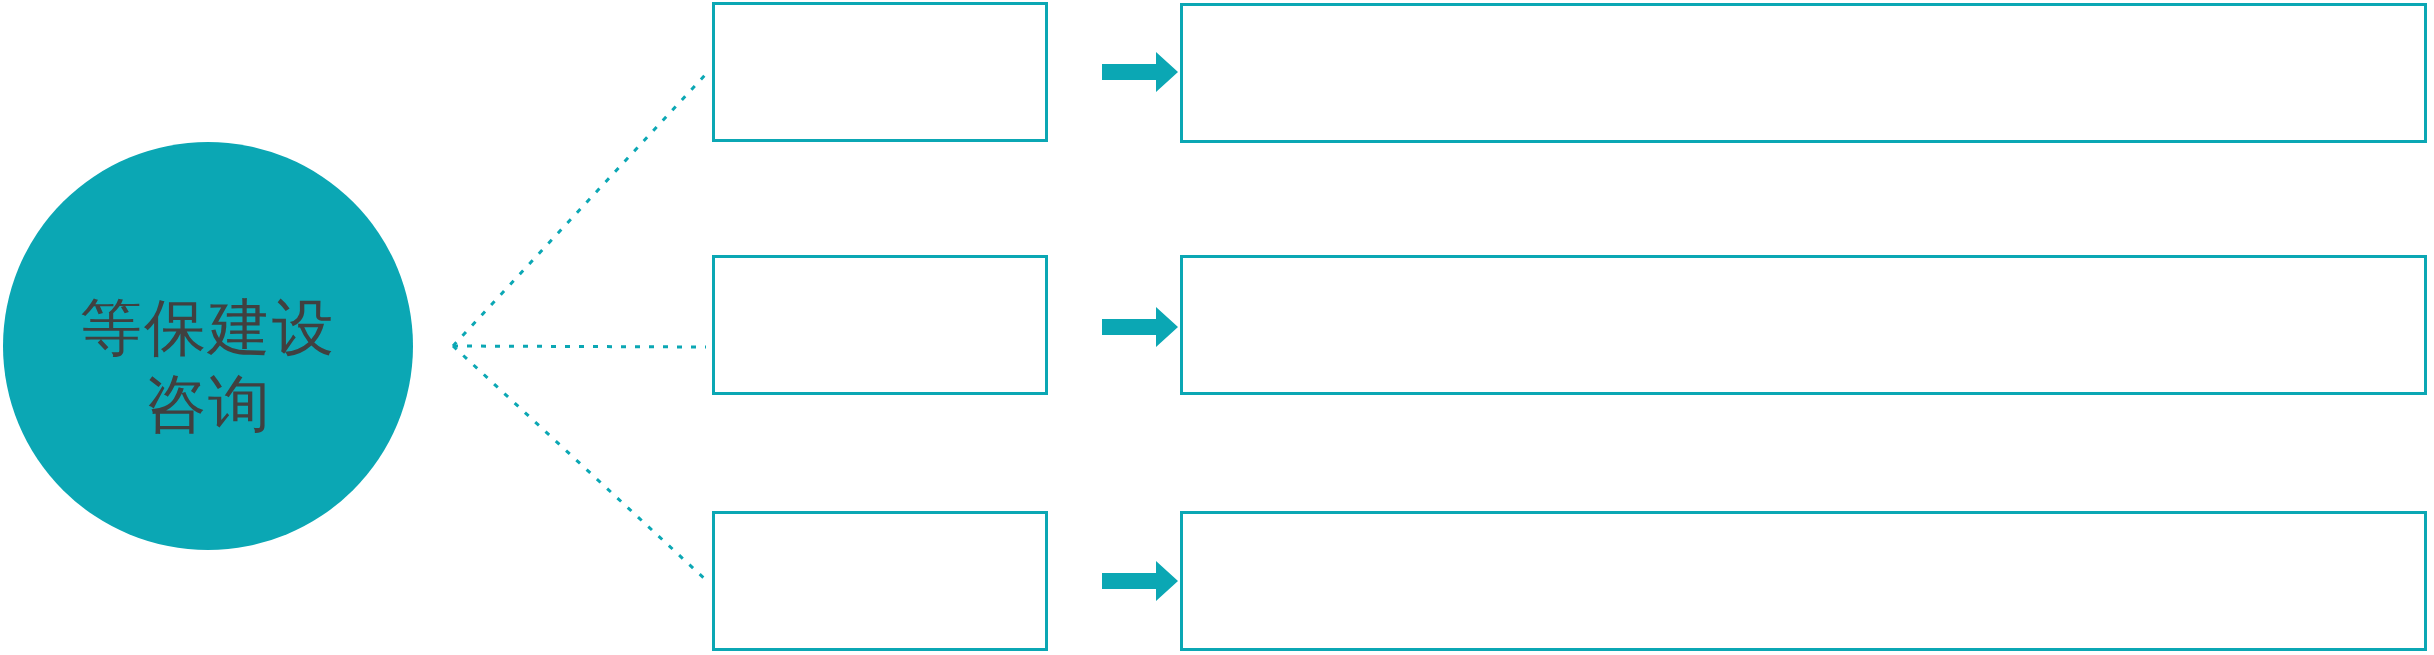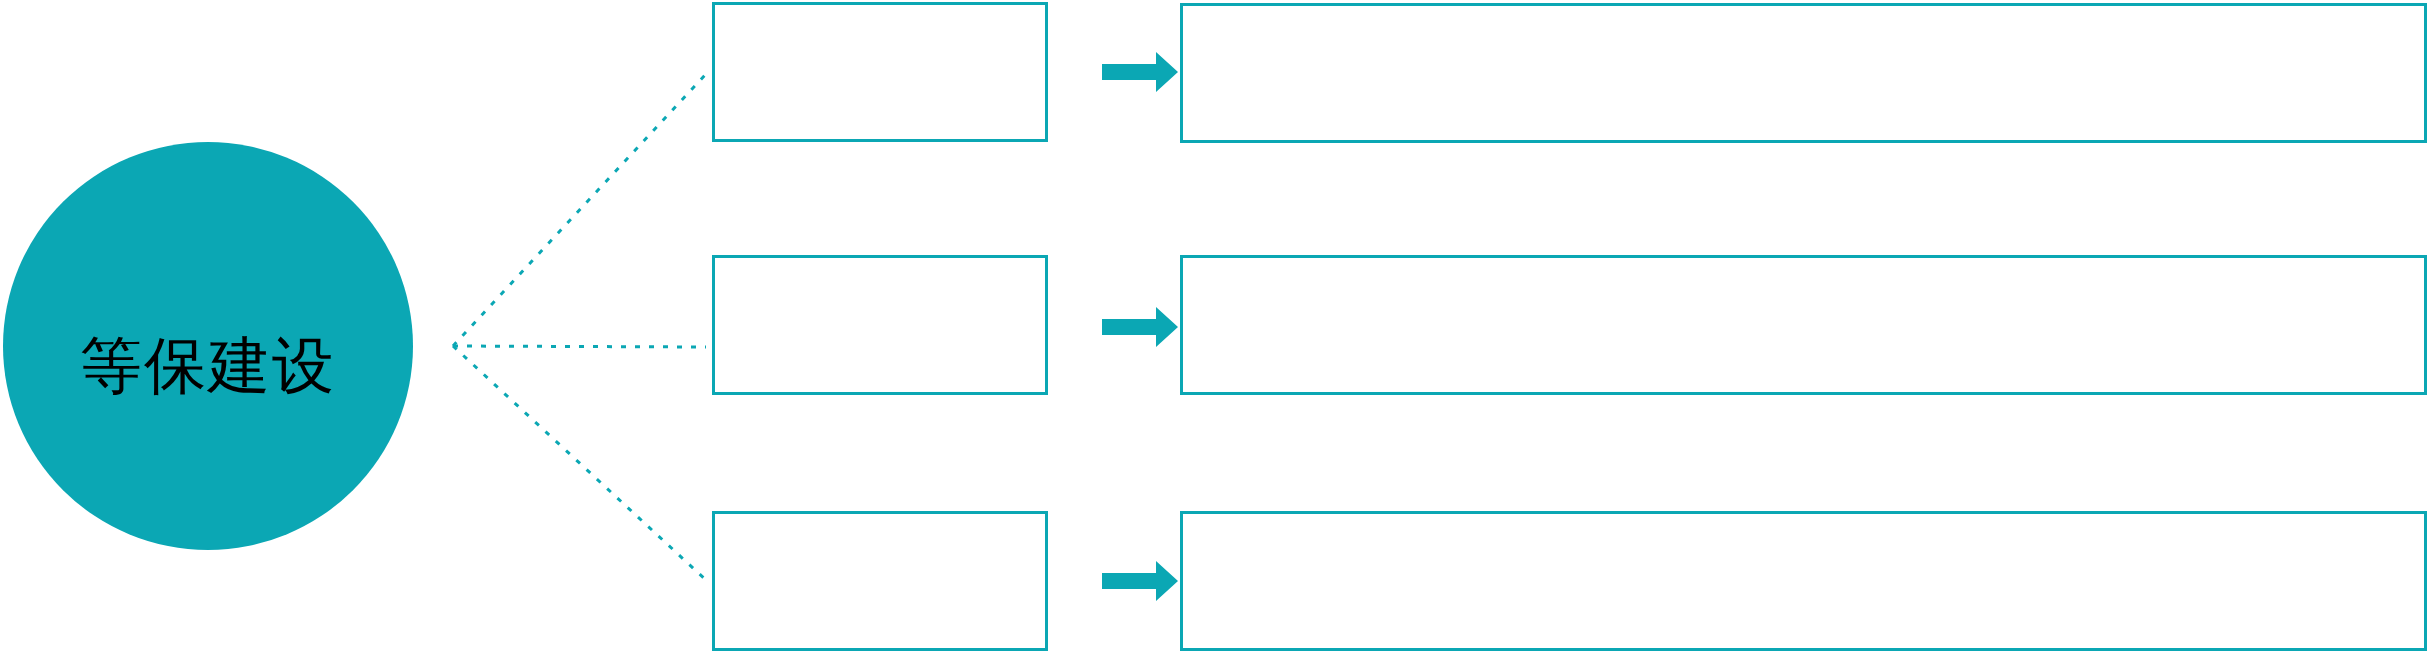--- a/index.html
+++ b/index.html
@@ -37,21 +37,21 @@
     border-radius: 50%;
     background: var(--accent);
     display: flex;
     flex-direction: column;
     align-items: center;
     justify-content: center;
     text-align: center;
   }
   .root-circle .label-block {
     transform: translateY(20px);
-    color: #000000;
+    color: #404040;
     font-size: 62px;
     line-height: 1.22;
     font-weight: 300;
     letter-spacing: 2px;
   }
   
   .category-box {
     position: absolute;
     left: 712px;
     width: 336px;
@@ -92,20 +92,21 @@
 
   <svg class="connector-svg" viewBox="0 0 2434 655" xmlns="http://www.w3.org/2000/svg" aria-hidden="true">
     <line x1="453" y1="346" x2="706" y2="74" stroke="currentColor" stroke-width="3" stroke-dasharray="5 9"></line>
     <line x1="453" y1="346" x2="706" y2="347" stroke="currentColor" stroke-width="3" stroke-dasharray="5 9"></line>
     <line x1="453" y1="346" x2="706" y2="580" stroke="currentColor" stroke-width="3" stroke-dasharray="5 9"></line>
   </svg>
 
   <div class="root-circle">
     <div class="label-block">
       <div>等保建设</div>
+      <div>咨询</div>
     </div>
   </div>
 
   <div class="category-box row1-cat"></div>
   <svg class="flow-arrow row1-arrow" viewBox="0 0 76 40" xmlns="http://www.w3.org/2000/svg" aria-hidden="true">
     <polygon points="0,12 54,12 54,0 76,20 54,40 54,28 0,28" fill="currentColor"></polygon>
   </svg>
   <div class="description-box row1-desc"></div>
 
   <div class="category-box row2-cat"></div>

